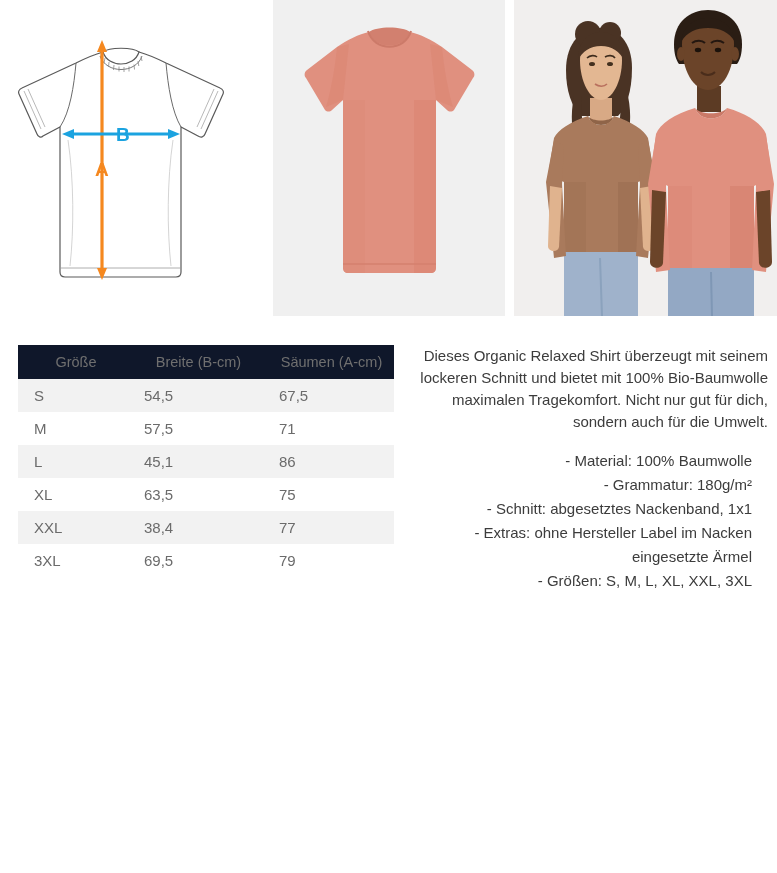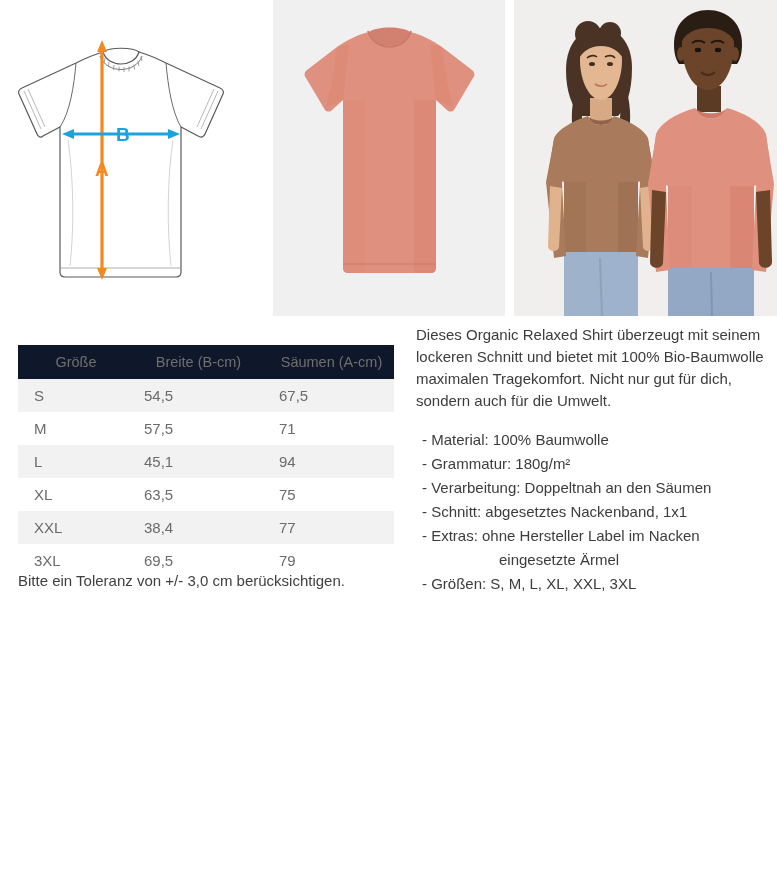--- a/index.html
+++ b/index.html
@@ -55,25 +55,25 @@
   .col-breite { width: 135px; }
   .col-laenge { width: 131px; }
 
   .tolerance {
     position: absolute; left: 18px; top: 572px; width: 400px;
     font-size: 15px; color: #3f3f3f;
   }
 
   
   .desc {
-    position: absolute; left: 416px; top: 324px; width: 352px;
-    font-size: 15px; color: #3c3c3c; line-height: 1.47;
+    position: absolute; left: 416px; top: 345px; width: 352px;
+    font-size: 15px; color: #3c3c3c; line-height: 1.47; text-align: right;
   }
   .desc p { margin: 0 0 17px 0; }
-  .desc .bullets { margin: 6px; }
+  .desc .bullets { margin: 16px; }
   .desc .bullet { margin: 0 0 2px 0; }
   .desc .bullet-indent { padding-left: 77px; }
 
   svg { display: block; }
 </style>
 </head>
 <body>
 
 <div class="page">
 
@@ -256,49 +256,47 @@
           <td>67,5</td>
         </tr>
         <tr class="even">
           <td>M</td>
           <td>57,5</td>
           <td>71</td>
         </tr>
         <tr class="odd">
           <td>L</td>
           <td>45,1</td>
-          <td>94</td>
+          <td>86</td>
         </tr>
         <tr class="even">
           <td>XL</td>
           <td>63,5</td>
           <td>75</td>
         </tr>
         <tr class="odd">
           <td>XXL</td>
           <td>38,4</td>
           <td>77</td>
         </tr>
         <tr class="even">
           <td>3XL</td>
           <td>69,5</td>
           <td>79</td>
         </tr>
       </tbody>
     </table>
   </div>
 
-  <div class="tolerance">Bitte ein Toleranz von +/- 3,0 cm berücksichtigen.</div>
 
   <div class="desc">
     <p>Dieses Organic Relaxed Shirt überzeugt mit seinem lockeren Schnitt und bietet mit 100% Bio-Baumwolle maximalen Tragekomfort. Nicht nur gut für dich, sondern auch für die Umwelt.</p>
     <div class="bullets">
       <div class="bullet">- Material: 100% Baumwolle</div>
       <div class="bullet">- Grammatur: 180g/m²</div>
-      <div class="bullet">- Verarbeitung: Doppeltnah an den Säumen</div>
       <div class="bullet">- Schnitt: abgesetztes Nackenband, 1x1</div>
       <div class="bullet">- Extras: ohne Hersteller Label im Nacken</div>
       <div class="bullet bullet-indent">eingesetzte Ärmel</div>
       <div class="bullet">- Größen: S, M, L, XL, XXL, 3XL</div>
     </div>
   </div>
 
 </div>
 
 </body></html>

